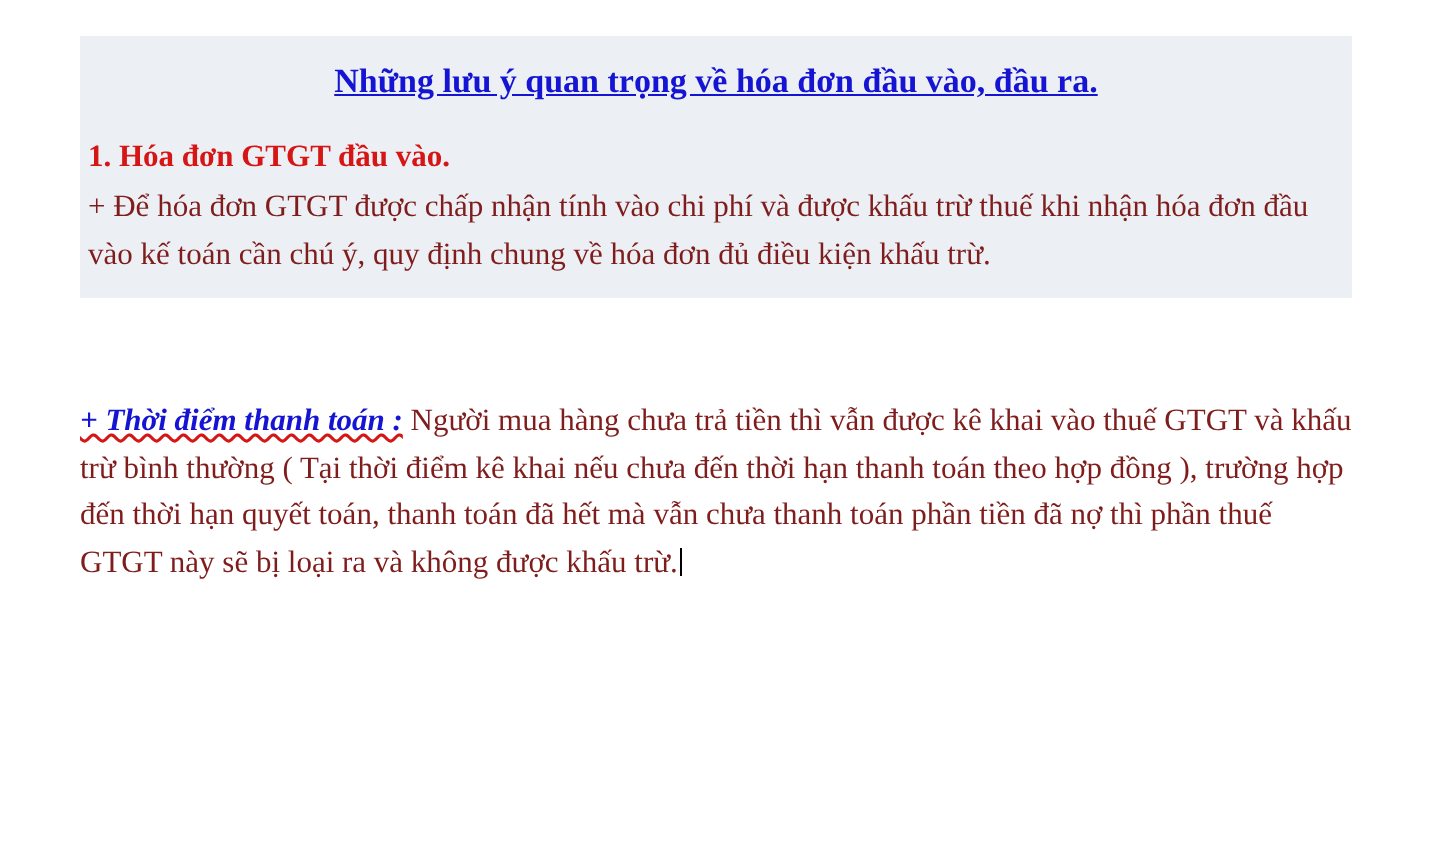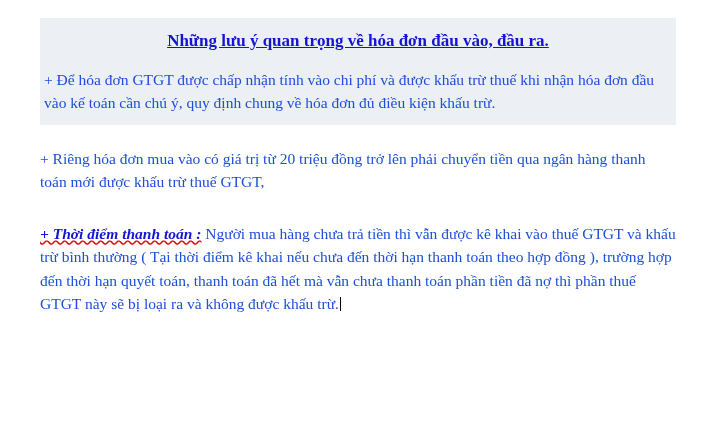--- a/index.html
+++ b/index.html
@@ -45,21 +45,21 @@
     line-height: 1.45;
     margin: 0 0 2px 0;
   }
   p {
     margin: 0;
     font-size: 15.5px;
     line-height: 1.52;
     color: #000000;
   }
   .blk {
-    color: #1d4ed8;
+    color: #7f1d1d;
   }
   .gap-lg {
     height: 22px;
   }
   .gap-sm {
     height: 6px;
   }
   .blue-italic {
     color: #1414d2;
     font-style: italic;
@@ -84,26 +84,26 @@
   }
 </style>
 </head>
 <body>
 
 <div class="page">
   <div class="doc">
 
     <div class="shaded">
       <div class="title">Những lưu ý quan trọng về hóa đơn đầu vào, đầu ra.</div>
+      <div class="heading-red">1. Hóa đơn GTGT đầu vào.</div>
       <p class="blk">+ Để hóa đơn GTGT được chấp nhận tính vào chi phí và được khấu trừ thuế khi nhận hóa đơn đầu vào kế toán cần chú ý, quy định chung về hóa đơn đủ điều kiện khấu trừ.</p>
     </div>
 
     <div class="gap-lg"></div>
 
-    <p class="blk">+ Riêng hóa đơn mua vào có giá trị từ 20 triệu đồng trở lên phải chuyển tiền qua ngân hàng thanh toán mới được khấu trừ thuế GTGT,</p>
 
     <div class="gap-lg"></div>
 
 
     <div class="gap-sm"></div>
 
     <p class="para-blue-lead">
       <span class="blue-italic squiggle">+ Thời điểm thanh toán :</span><span class="blk"> Người mua hàng chưa trả tiền thì vẫn được kê khai vào thuế GTGT và khấu trừ bình thường ( Tại thời điểm kê khai nếu chưa đến thời hạn thanh toán theo hợp đồng ), trường hợp đến thời hạn quyết toán, thanh toán đã hết mà vẫn chưa thanh toán phần tiền đã nợ thì phần thuế GTGT này sẽ bị loại ra và không được khấu trừ.</span><span class="caret"></span>
     </p>
 

